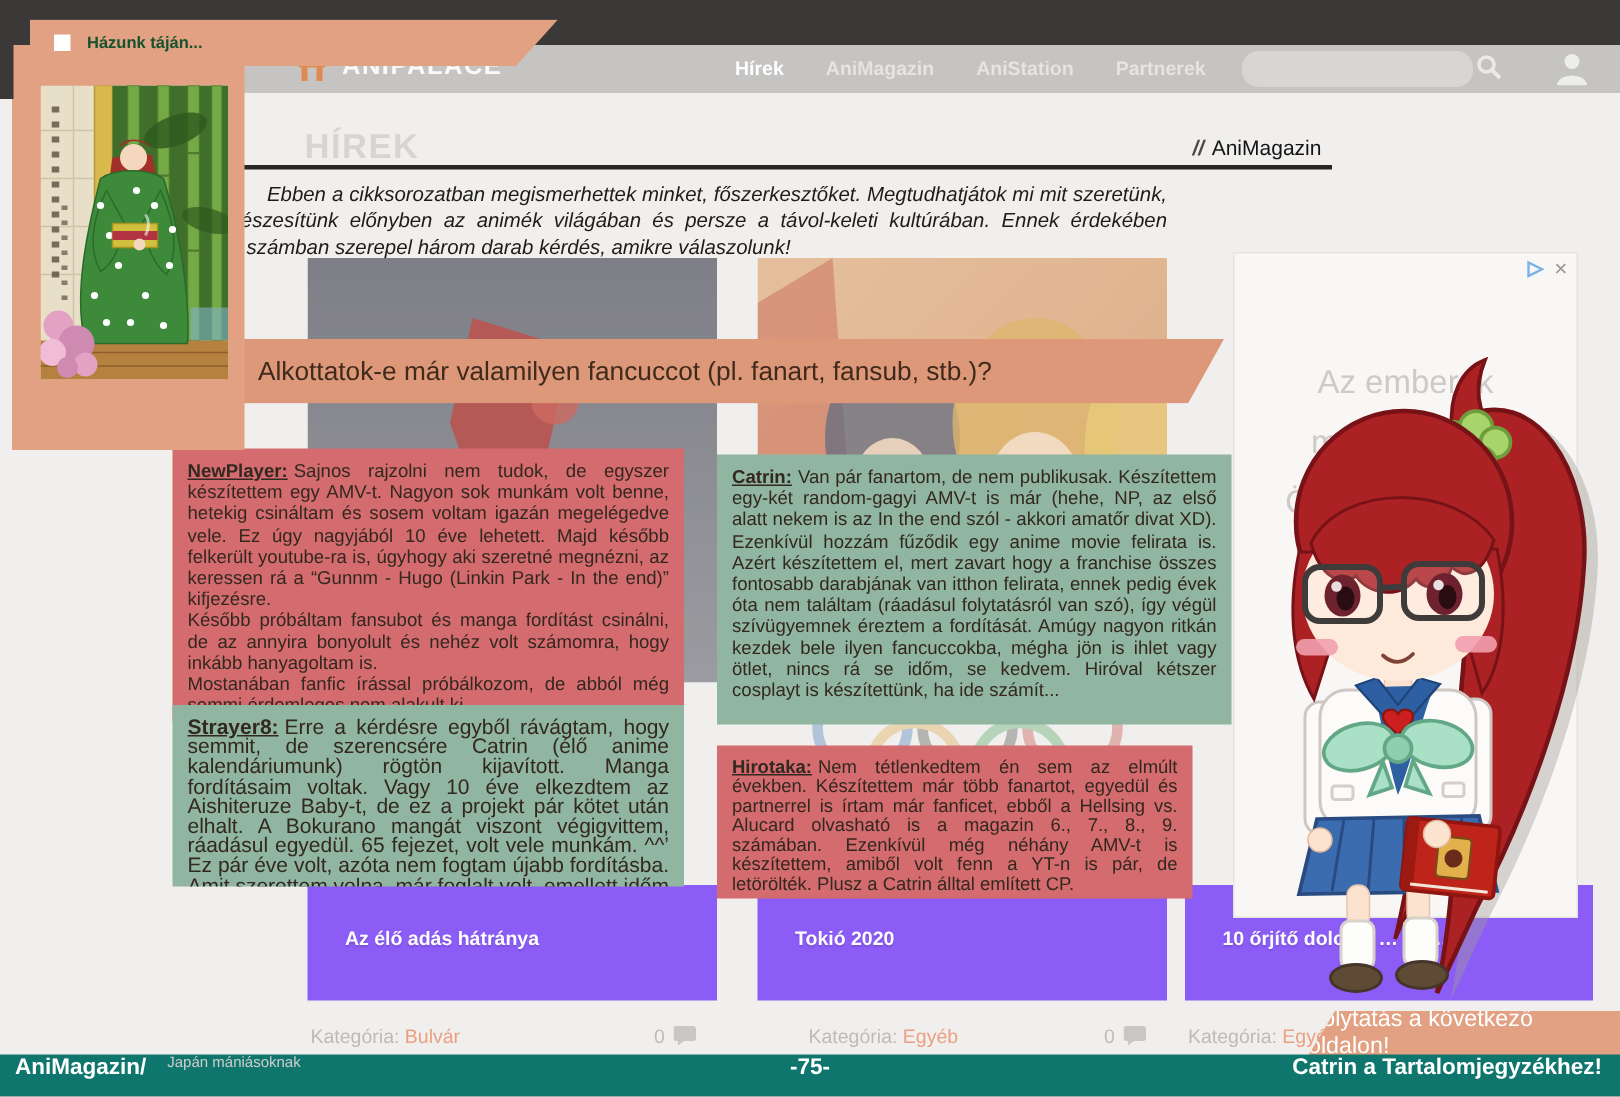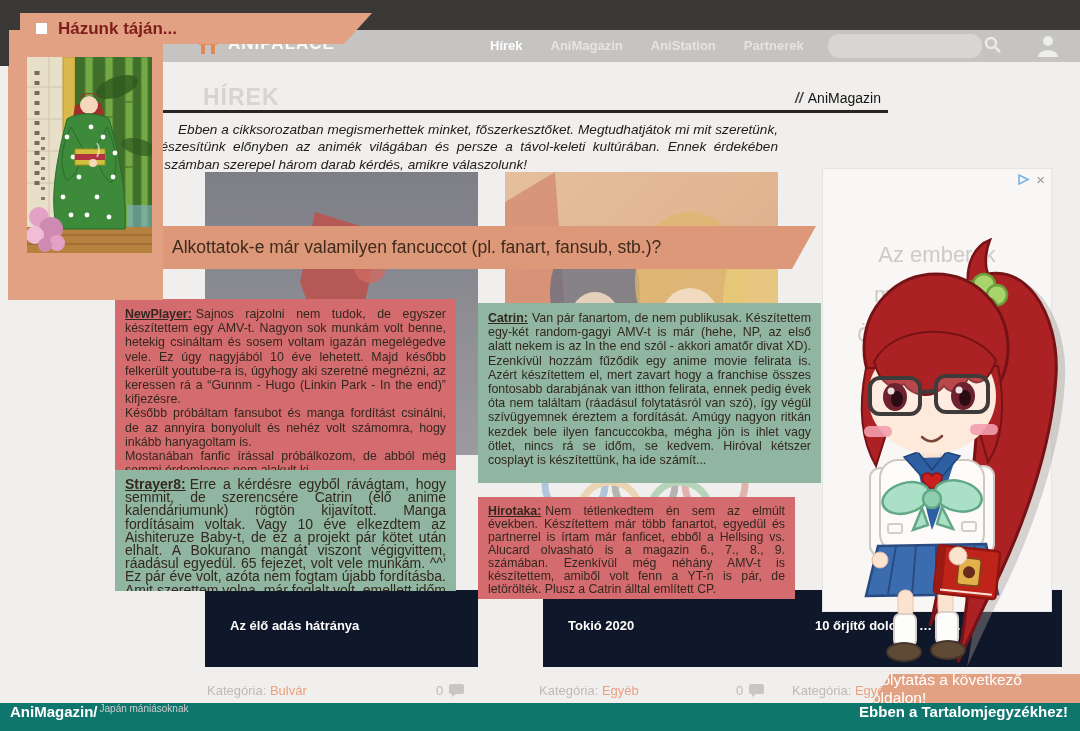--- a/index.html
+++ b/index.html
@@ -26,31 +26,31 @@
          font-size:45px;color:#161514;letter-spacing:-.5px;z-index:3;white-space:nowrap;}
   .byline{left:795px;top:90px;z-index:3;font-size:14px;color:#141414;}
   .byline .slashes{font-style:italic;color:#4a4948;font-weight:bold;margin-right:5px;}
   .title-underline{left:162px;top:110px;width:726px;height:3px;background:#272625;z-index:3;}
   .intro{left:116px;top:121px;width:662px;font-size:13.6px;font-style:italic;line-height:1.28;
          color:#1d1c1b;text-align:justify;text-indent:62px;z-index:3;font-weight:500;}
 
   
   .section-label{left:20px;top:13px;width:352px;height:31px;background:#e2a182;z-index:8;
       clip-path:polygon(0 0,100% 0,calc(100% - 28px) 100%,0 100%);
-      display:flex;align-items:center;color:#7f1d1d;font-weight:bold;font-size:17px;}
+      display:flex;align-items:center;color:#14532d;font-weight:bold;font-size:11px;}
   .section-label .sq{width:11px;height:11px;background:#fff;margin:0 11px 0 16px;}
   .kimono-panel{left:8px;top:30px;width:155px;height:270px;background:#e2a182;z-index:4;}
   .kimono-img{left:19px;top:27px;width:125px;height:196px;z-index:1;}
 
   
   .card1{left:205px;top:172px;width:273px;height:283px;z-index:1;opacity:.85;}
   .card2{left:505px;top:172px;width:273px;height:283px;z-index:1;opacity:.8;}
   .rings{left:520px;top:440px;width:270px;height:110px;z-index:1;}
   
-  .gcard{background:#0f172a;z-index:1;}
+  .gcard{background:#8b5cf6;z-index:1;}
   .gcard .ct{position:absolute;left:25px;top:28px;color:#fdfdfc;font-weight:bold;font-size:13px;
              text-shadow:0 1px 1px rgba(0,0,0,.12);white-space:nowrap;}
   .catrow{z-index:1;font-size:13px;color:#bdbbb9;white-space:nowrap;text-align:center;}
   .catrow .cat{color:#eba181;}
   .cmt{z-index:1;display:flex;align-items:center;gap:6px;color:#bdbbb9;font-size:13px;}
 
   
   .adbox{left:822px;top:168px;width:228px;height:442px;background:#f8f7f6;
          border:1px solid #e6e4e2;z-index:1;}
   .adtext{position:absolute;left:0;top:66px;width:100%;text-align:center;
@@ -78,21 +78,21 @@
   
   .mascot{left:818px;top:228px;width:252px;height:442px;z-index:4;}
 
   
   .continuation{left:872px;top:674px;width:208px;height:30px;background:#e2a182;z-index:5;
       clip-path:polygon(18px 0,100% 0,100% 100%,0 100%);
       display:flex;align-items:center;justify-content:center;color:#fff;font-size:15.5px;}
   .footer{left:0;top:703px;width:1080px;height:28px;background:#0f766e;z-index:6;
           display:flex;align-items:flex-start;color:#fff;}
   .f-brand{margin-left:10px;font-weight:bold;font-size:15px;}
-  .f-sub{font-size:10px;color:#cfcdcb;margin-left:2px;}
+  .f-sub{font-size:10px;color:#cfcdcb;margin-left:14px;}
   .f-page{position:absolute;left:0;width:100%;text-align:center;font-weight:bold;font-size:15px;}
   .f-link{position:absolute;right:12px;font-weight:bold;font-size:15px;}
 </style>
 </head>
 <body>
 
 <div class="stage">
 
   <div class="abs siteheader">
     <div class="abs brandwrap">
@@ -154,21 +154,21 @@
       <circle cx="125" cy="45" r="30" stroke="#3a3a3a"></circle>
       <circle cx="195" cy="45" r="30" stroke="#c0392b"></circle>
       <circle cx="90" cy="72" r="30" stroke="#e0a03c"></circle>
       <circle cx="160" cy="72" r="30" stroke="#3f9c4f"></circle>
     </g>
   </svg>
 
   <div class="abs gcard" style="left:205px;top:590px;width:273px;height:77px;">
     <span class="ct">Az élő adás hátránya</span>
   </div>
-  <div class="abs gcard" style="left:505px;top:590px;width:273px;height:77px;margin-left:38px;">
+  <div class="abs gcard" style="left:505px;top:590px;width:273px;height:77px;">
     <span class="ct">Tokió 2020</span>
   </div>
   <div class="abs gcard" style="left:790px;top:590px;width:272px;height:77px;">
     <span class="ct">10 őrjítő dolog a … fér…n</span>
   </div>
 
   <div class="abs catrow" style="left:207px;top:683px;">
     <span>Kategória:</span>
     <span class="cat">Bulvár</span>
   </div>
@@ -387,16 +387,17 @@
   </svg>
 
   <div class="abs continuation">Folytatás a következő oldalon!</div>
 
   <div class="abs topbar"></div>
   <div class="abs leftedge"></div>
 
   <div class="abs footer">
     <span class="f-brand">AniMagazin/</span>
     <span class="f-sub">Japán mániásoknak</span>
-    <span class="f-link">Ebben a Tartalomjegyzékhez!</span>
+    <span class="f-page">-75-</span>
+    <span class="f-link">Catrin a Tartalomjegyzékhez!</span>
   </div>
 
 </div>
 
 </body></html>

